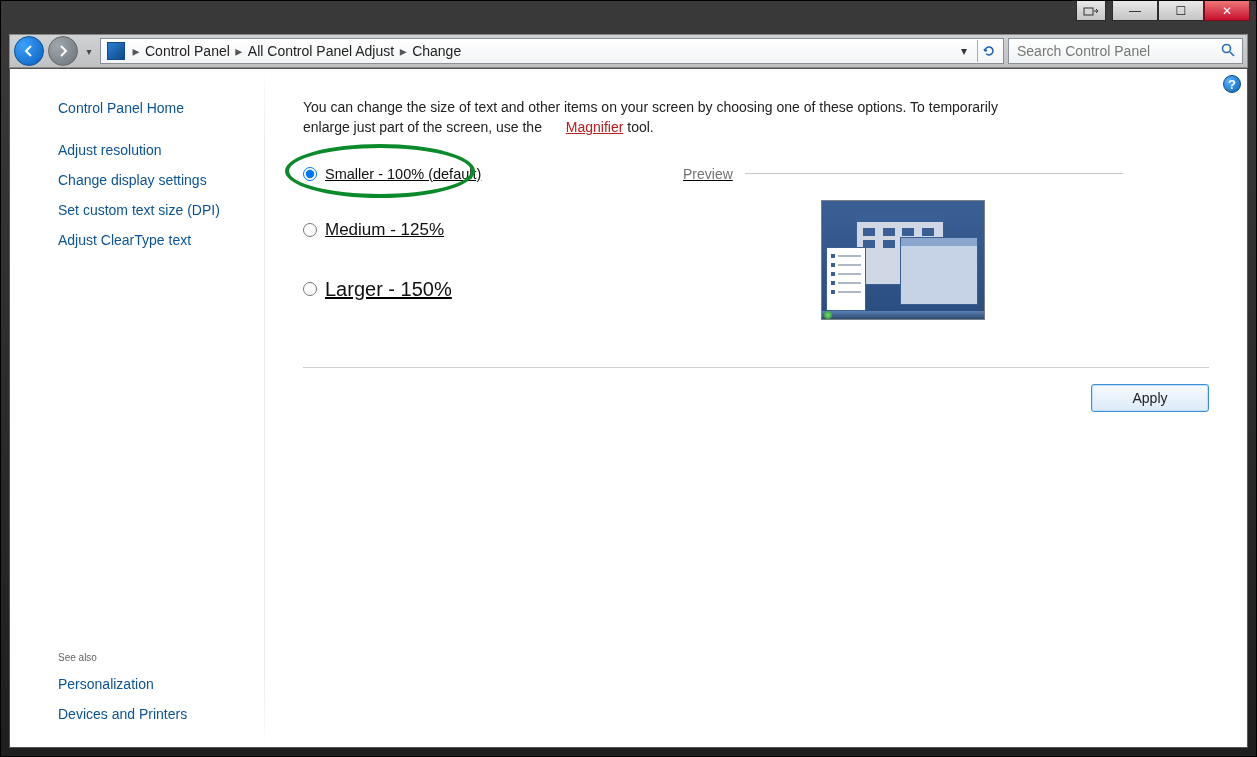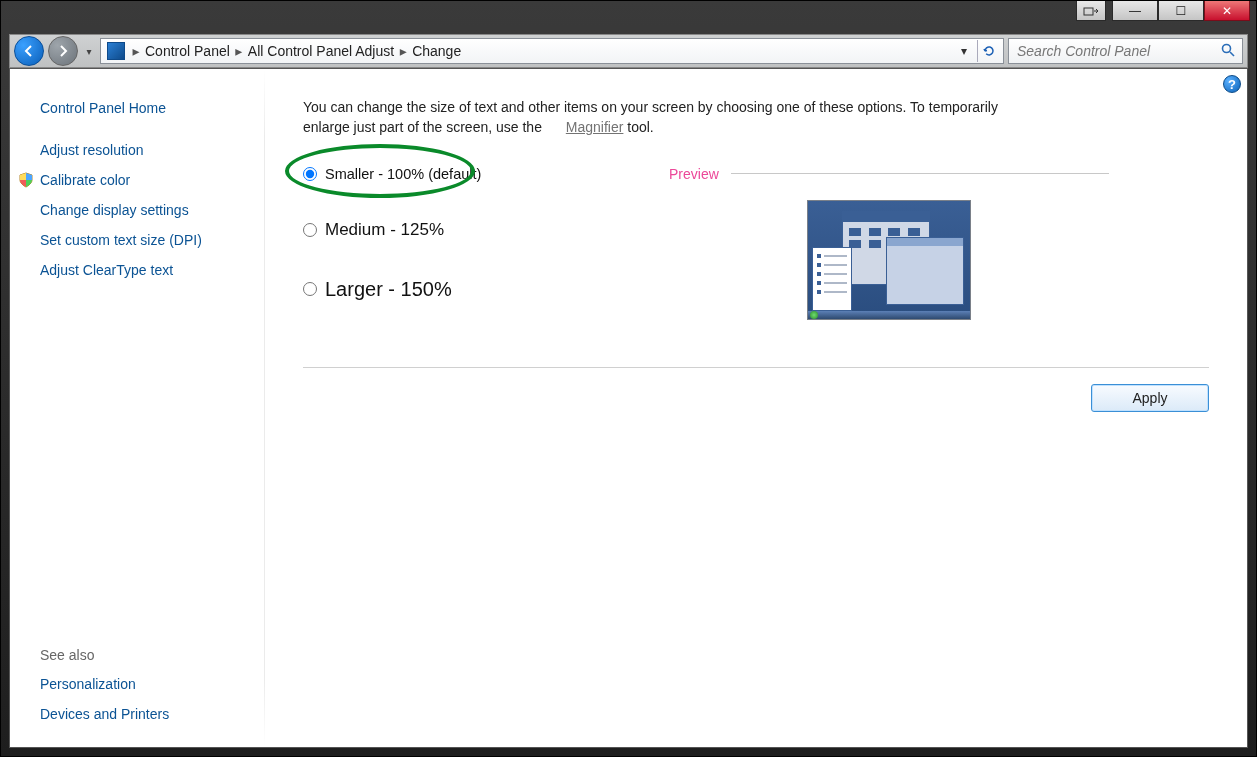--- a/index.html
+++ b/index.html
@@ -62,69 +62,69 @@
   .crumb-sep { width: 14px; text-align:center; color:#555; }
   .addr-end { margin-left:auto; display:flex; align-items:center; gap:2px; padding-right:2px; }
   .addr-btn {
     width: 22px; height: 22px; display:flex; align-items:center; justify-content:center;
     font-size:12px; color:#333;
   }
   .refresh-btn { border-left:1px solid #aab; }
   .searchbox {
     width: 235px; height: 26px; background: linear-gradient(#fff,#f0f2f4);
     border: 1px solid #8a9098; display:flex; align-items:center; padding: 0 6px 0 8px;
-    color: #777; font-style: italic; font-size: 14px; justify-content: space-between;
+    color: #777; font-size: 14px; justify-content: space-between;
   }
   .searchbox .mag { color:#2a6db8; font-style:normal; }
   
   .content-frame {
     position:absolute; top: 67px; left:8px; right:8px; bottom:8px;
     background: #fff; border:1px solid #555; display:flex;
   }
   .sidebar {
-    width: 255px; background: #fff; padding: 24px 10px 18px 30px;
+    width: 255px; background: #fff; padding: 24px 10px 18px 48px;
     display:flex; flex-direction:column; position:relative;border-radius:23px;
   }
   .sidebar::after {
     content:""; position:absolute; top:0; right:0; width:1px; height:100%;
     background: linear-gradient(to bottom, rgba(0,0,0,0) 0%, rgba(0,0,0,0.08) 10%, rgba(0,0,0,0.08) 90%, rgba(0,0,0,0) 100%);
   }
   .side-link { font-size: 14px; color: #0b5394; padding: 7px 0; cursor:default; }
   .side-home { margin-bottom: 12px; }
   .side-task { display:flex; align-items:flex-end; gap:6px; }
   .shield {
     width:16px; height:16px; margin-left:-22px; display:inline-block;
   }
-  .see-also { margin-top:auto; color:#666; font-size:14px; padding-bottom:6px; }
+  .see-also { margin-top:auto; color:#666; font-size:10px; padding-bottom:6px; }
   .main {
     flex:1; padding: 28px 38px 20px 38px; position:relative; overflow:hidden;
   }
   .help-icon {
     position:absolute; top:6px; right:6px; width:18px; height:18px; border-radius:50%;
     background: radial-gradient(circle at 30% 30%, #5ab0ff,#0a62b8);
     color:#fff; font-size:13px; font-weight:bold; display:flex; align-items:center; justify-content:center;
     border:1px solid #0a4a88;
   }
   h1.heading { color:#003399; font-size:22px; font-weight:400; margin-bottom:16px; }
   .desc { font-size:14px; color:#222; line-height:1.45; max-width:700px; }
-  .desc a { color:#737373; text-decoration:underline;padding-left:20px; }
-  .options-row { display:flex; margin-top:28px; gap: 26px; }
+  .desc a { color:#b91c1c; text-decoration:underline;padding-left:20px; }
+  .options-row { display:flex; margin-top:28px; gap: 40px; text-decoration: underline; }
   .options-col { flex: 0 0 340px; }
   .opt { display:flex; align-items:center; gap:8px; margin-bottom:38px; position:relative; }
   .opt input { width:14px; height:14px; }
   .opt-label { font-size:14.5px; color:#111; }
   .opt.medium .opt-label { font-size:17px; }
   .opt.larger .opt-label { font-size:20px; }
   .anno-ellipse {
     position:absolute; left:-18px; top:-22px; width:190px; height:54px;
     border:4px solid #0a8a2a; border-radius:50%; pointer-events:none;
   }
   .preview-col { flex:1; max-width: 440px; }
   .fieldset-label {
-    display:flex; align-items:center; gap:12px; font-size:14px; color:#ec4899; margin-bottom:18px;
+    display:flex; align-items:center; gap:12px; font-size:14px; color:#737373; margin-bottom:18px;
   }
   .fieldset-label .line { flex:1; height:1px; background:#c8c8c8; }
   .preview-box {
     width: 164px; height: 120px; margin: 10px auto 0 auto; border:1px solid #7a8089;
     background: linear-gradient(#3a5f95,#2a4d7f); position:relative; overflow:hidden;
   }
   .pv-win { position:absolute; background:#e8edf4; border:1px solid #3a5f95; }
   .pv-win.big { left:34px; top:10px; width:88px; height:74px; background:#d0d8e6; }
   .pv-big-title { height:10px; background:#3a5f95; }
   .pv-grid { display:grid; grid-template-columns:repeat(4,1fr); gap:4px; padding:6px; }
@@ -208,32 +208,20 @@
   </div>
 
   <div class="content-frame">
     <div class="sidebar">
       <div class="side-link side-home">Control Panel Home</div>
 
       <div class="side-link side-task">
         <span>Adjust resolution</span>
       </div>
       <div class="side-link side-task">
-        <span class="shield">
-          <svg width="16" height="16" viewBox="0 0 16 16">
-              <path d="M8 1 L14 3 V8 C14 12 8 15 8 15 C8 15 2 12 2 8 V3 Z" fill="#ffd24d" stroke="#b4872a"></path>
-              <path d="M8 1 L14 3 V8 H8 Z" fill="#4da6ff"></path>
-              <path d="M8 8 H2 V3 L8 1 Z" fill="#ffdc5c"></path>
-              <path d="M8 8 V15 C8 15 2 12 2 8 Z" fill="#f05a5a"></path>
-              <path d="M8 8 H14 C14 12 8 15 8 15 Z" fill="#4dcf5a"></path>
-            </svg>
-        </span>
-        <span>Calibrate color</span>
-      </div>
-      <div class="side-link side-task">
         <span>Change display settings</span>
       </div>
       <div class="side-link side-task">
         <span>Set custom text size (DPI)</span>
       </div>
       <div class="side-link side-task">
         <span>Adjust ClearType text</span>
       </div>
 
       <div class="see-also">See also</div>

